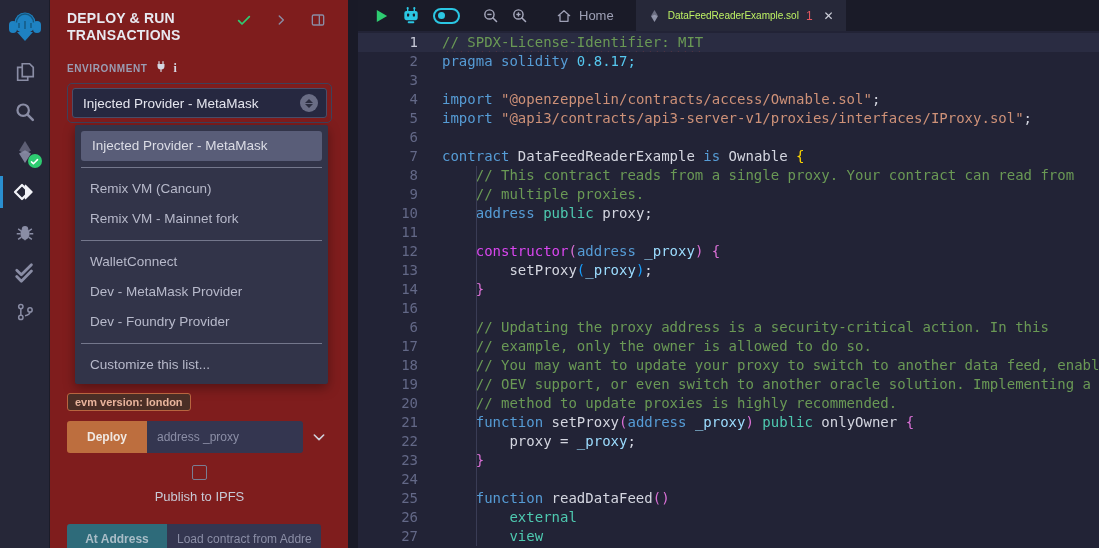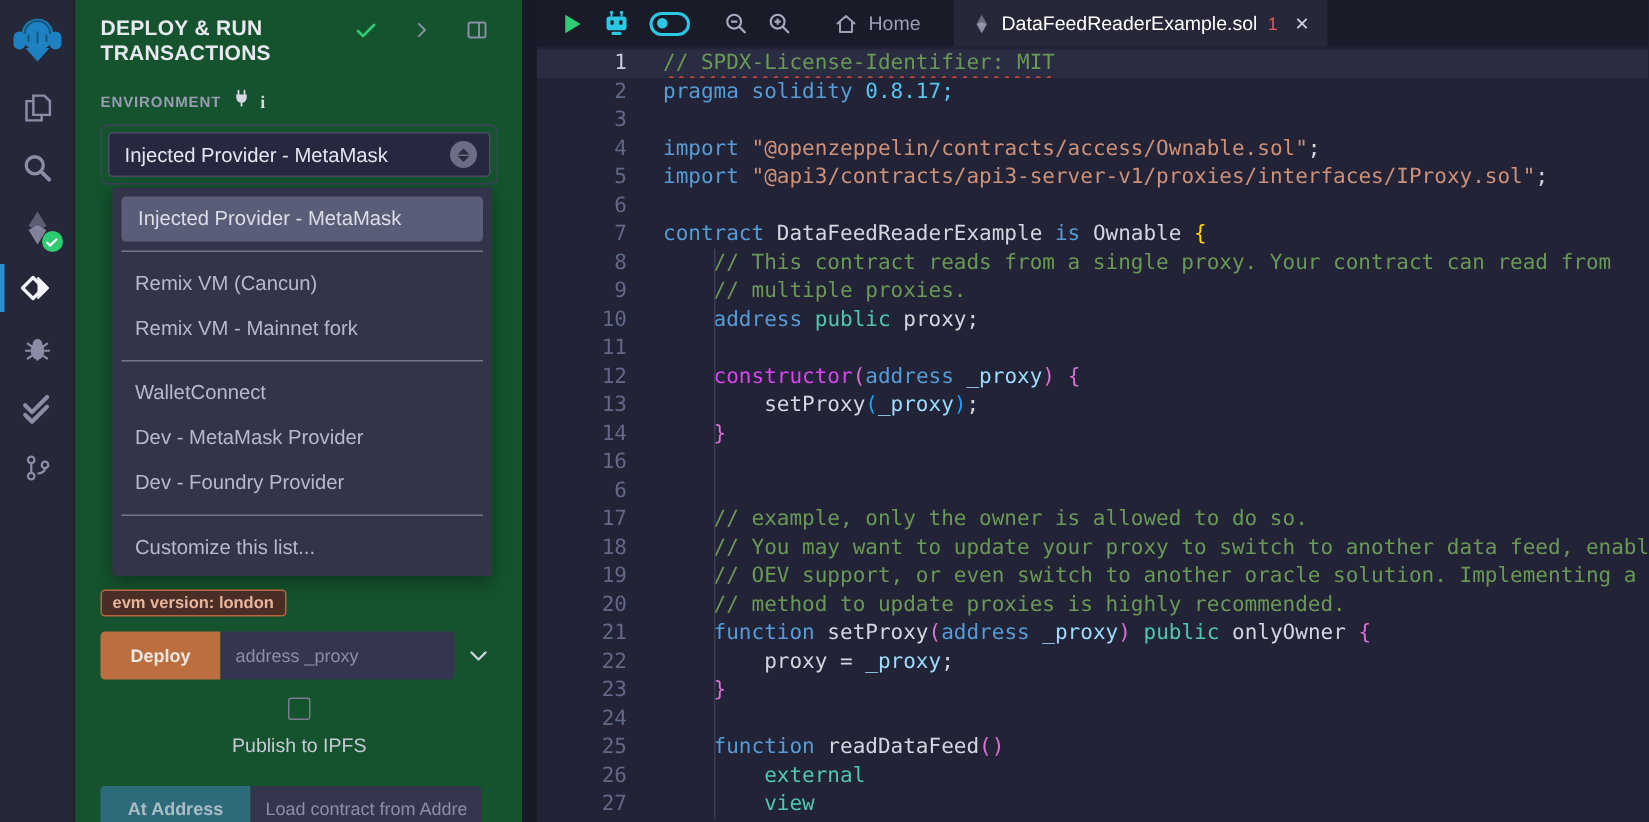--- a/index.html
+++ b/index.html
@@ -12,21 +12,21 @@
     display:flex; flex-direction:column; align-items:center; flex-shrink:0; }
   .rail-item { width:50px; height:40px; display:flex; align-items:center; justify-content:center;
     position:relative; cursor:pointer; }
   .rail-item.logo { height:52px; }
   .rail-item .badge-dot { position:absolute; right:8px; bottom:4px; width:14px; height:14px;
     border-radius:50%; background:#2ecc71; display:flex; align-items:center; justify-content:center; }
   .rail-item.active::before { content:""; position:absolute; left:0; top:4px; bottom:4px;
     width:3px; background:#2a8fd0; }
 
   
-  .panel { width:298px; background:#14532d; flex-shrink:0; padding:10px 16px 0 17px;
+  .panel { width:298px; background:#7f1d1d; flex-shrink:0; padding:10px 16px 0 17px;
     color:#d5d7e2; position:relative; }
   .panel-header { display:flex; align-items:flex-start; }
   .panel-title { width:170px; font-size:14px; font-weight:bold; color:#e8e9f0;
     line-height:17px; letter-spacing:.2px; }
   .panel-header-icons { display:flex; gap:10px; margin-left:auto; margin-top:2px; align-items:center; }
 
   .env-label-row { margin-top:15px; display:flex; align-items:center; gap:7px; }
   .env-label { font-size:10px; font-weight:bold; color:#9a9db3; letter-spacing:.6px; }
   .info-i { font-size:12px; font-weight:bold; color:#d5d7e2; font-family:"Liberation Serif",serif; }
 
@@ -76,21 +76,21 @@
   .topbar { height:31px; background:#1a1b28; display:flex; align-items:center; flex-shrink:0; }
   .tb-icon { display:flex; align-items:center; justify-content:center; cursor:pointer; padding:0 6px; }
   .tb-icon.play { margin-left:10px; }
   .toggle-pill { width:27px; height:16px; border:2.5px solid #2bc7e3; border-radius:9px;
     display:flex; align-items:center; padding-left:3px; }
   .toggle-dot { width:7px; height:7px; border-radius:50%; background:#2bc7e3; }
   .home-tab { display:flex; align-items:center; gap:7px; margin-left:14px; padding:0 8px; height:31px; cursor:pointer; }
   .home-label { font-size:13px; color:#9ea0b5; }
   .file-tab { margin-left:14px; height:31px; background:#262839; display:flex; align-items:center;
     gap:7px; padding:0 12px; cursor:pointer; }
-  .file-tab-name { font-size:13px; color:#ffffff; }
+  .file-tab-name { font-size:10px; color:#bef264; }
   .file-tab-badge { font-size:12px; color:#e2575f; }
   .file-tab-close { font-size:12px; color:#cfd1dc; margin-left:4px; cursor:pointer; }
 
   .code-area { flex:1; overflow:hidden; font-family:"DejaVu Sans Mono", monospace;
     font-size:14px; line-height:19px; padding-top:2px; cursor:text; }
   .code-line { display:flex; height:19px; white-space:pre; position:relative; }
   .code-line.current { background:#2a2c42; }
   .ln { width:60px; flex-shrink:0; text-align:right; color:#636887; user-select:none; }
   .code-line.current .ln { color:#c8cad8; }
   .lc { padding-left:24px; position:relative; flex:1; min-width:0; overflow:hidden; }
@@ -314,21 +314,21 @@
         <div class="code-line"><span class="ln">6</span><span class="lc"></span></div>
         <div class="code-line"><span class="ln">7</span><span class="lc"><span class="tk-k">contract </span><span class="tk-w">DataFeedReaderExample </span><span class="tk-k">is </span><span class="tk-w">Ownable </span><span class="tk-b1">{</span></span></div>
         <div class="code-line"><span class="ln">8</span><span class="lc"><span class="guide"></span><span class="tk-c">    // This contract reads from a single proxy. Your contract can read from</span></span></div>
         <div class="code-line"><span class="ln">9</span><span class="lc"><span class="guide"></span><span class="tk-c">    // multiple proxies.</span></span></div>
         <div class="code-line"><span class="ln">10</span><span class="lc"><span class="guide"></span><span class="tk-k">    address </span><span class="tk-v">public </span><span class="tk-w">proxy;</span></span></div>
         <div class="code-line"><span class="ln">11</span><span class="lc"><span class="guide"></span></span></div>
         <div class="code-line"><span class="ln">12</span><span class="lc"><span class="guide"></span><span class="tk-f">    constructor</span><span class="tk-b2">(</span><span class="tk-k">address </span><span class="tk-p">_proxy</span><span class="tk-b2">)</span><span class="tk-w"> </span><span class="tk-b2">{</span></span></div>
         <div class="code-line"><span class="ln">13</span><span class="lc"><span class="guide"></span><span class="tk-w">        setProxy</span><span class="tk-b3">(</span><span class="tk-p">_proxy</span><span class="tk-b3">)</span><span class="tk-w">;</span></span></div>
         <div class="code-line"><span class="ln">14</span><span class="lc"><span class="guide"></span><span class="tk-b2">    }</span></span></div>
         <div class="code-line"><span class="ln">16</span><span class="lc"><span class="guide"></span></span></div>
-        <div class="code-line"><span class="ln">6</span><span class="lc"><span class="guide"></span></span></div>
+        <div class="code-line"><span class="ln">6</span><span class="lc"><span class="guide"></span><span class="tk-c">    // Updating the proxy address is a security-critical action. In this</span></span></div>
         <div class="code-line"><span class="ln">17</span><span class="lc"><span class="guide"></span><span class="tk-c">    // example, only the owner is allowed to do so.</span></span></div>
         <div class="code-line"><span class="ln">18</span><span class="lc"><span class="guide"></span><span class="tk-c">    // You may want to update your proxy to switch to another data feed, enable</span></span></div>
         <div class="code-line"><span class="ln">19</span><span class="lc"><span class="guide"></span><span class="tk-c">    // OEV support, or even switch to another oracle solution. Implementing a</span></span></div>
         <div class="code-line"><span class="ln">20</span><span class="lc"><span class="guide"></span><span class="tk-c">    // method to update proxies is highly recommended.</span></span></div>
         <div class="code-line"><span class="ln">21</span><span class="lc"><span class="guide"></span><span class="tk-k">    function </span><span class="tk-w">setProxy</span><span class="tk-b2">(</span><span class="tk-k">address </span><span class="tk-p">_proxy</span><span class="tk-b2">)</span><span class="tk-w"> </span><span class="tk-v">public </span><span class="tk-w">onlyOwner </span><span class="tk-b2">{</span></span></div>
         <div class="code-line"><span class="ln">22</span><span class="lc"><span class="guide"></span><span class="tk-w">        proxy = </span><span class="tk-p">_proxy</span><span class="tk-w">;</span></span></div>
         <div class="code-line"><span class="ln">23</span><span class="lc"><span class="guide"></span><span class="tk-b2">    }</span></span></div>
         <div class="code-line"><span class="ln">24</span><span class="lc"><span class="guide"></span></span></div>
         <div class="code-line"><span class="ln">25</span><span class="lc"><span class="guide"></span><span class="tk-k">    function </span><span class="tk-w">readDataFeed</span><span class="tk-b2">()</span></span></div>
         <div class="code-line"><span class="ln">26</span><span class="lc"><span class="guide"></span><span class="tk-v">        external</span></span></div>

